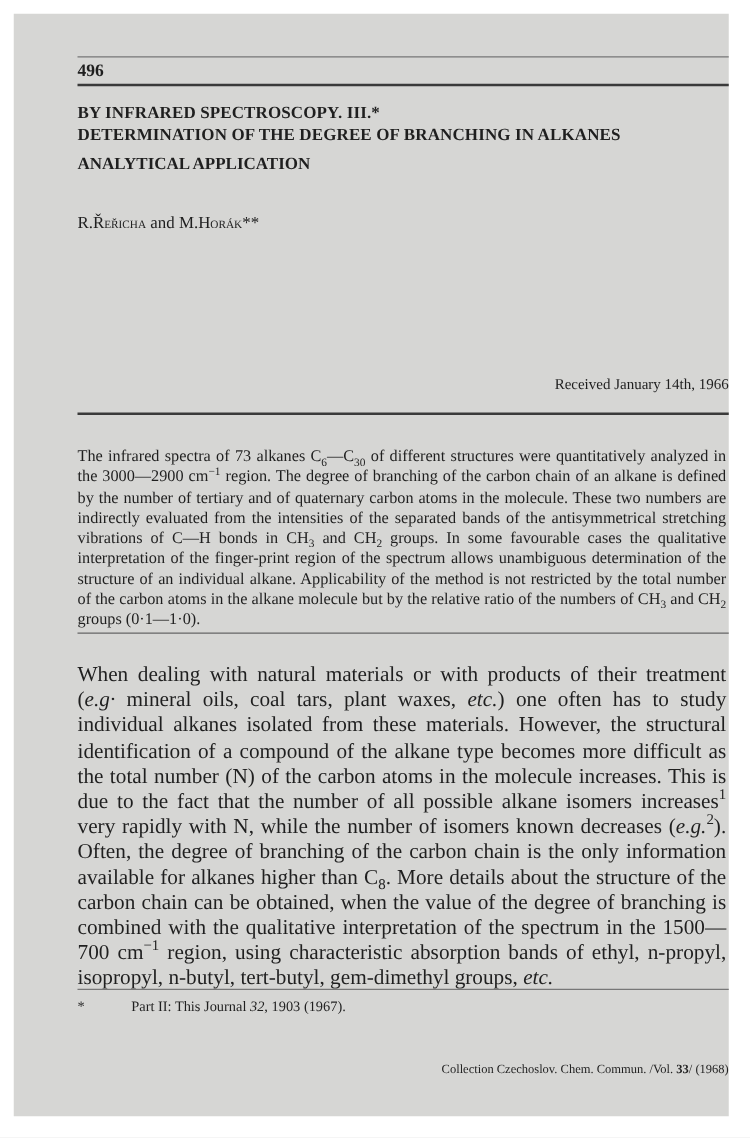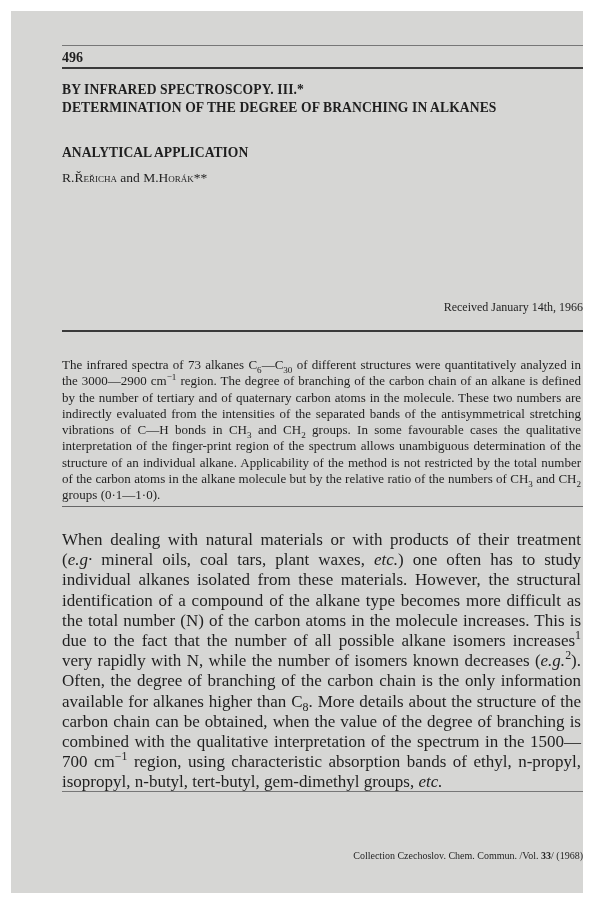--- a/index.html
+++ b/index.html
@@ -4,21 +4,21 @@
 <style>
   html, body { margin: 0; padding: 0; background: #ffffff; }
   body { width: 600px; height: 910px; position: relative; overflow: hidden;
          font-family: "Liberation Serif", "DejaVu Serif", serif; color: #1f1f1f; }
   .page { position: absolute; left: 11px; top: 11px; width: 572px; height: 882px;
           background: #d6d6d4; }
   .rule { position: absolute; left: 62px; width: 521px; background: #3a3a3a; }
   .abs { position: absolute; }
   .pagenum { left: 62px; top: 50px; font-size: 14px; font-weight: bold; font-family: Liberation Serif, serif; }
   .title { left: 62px; top: 81px; font-size: 13.6px; font-weight: bold; line-height: 18px; letter-spacing: 0.1px; }
-  .subtitle { left: 62px; top: 123px; font-size: 13.6px; font-weight: bold; margin-top: 22px; }
+  .subtitle { left: 62px; top: 123px; font-size: 13.6px; font-weight: bold; }
   .authors { left: 62px; top: 170px; font-size: 13.5px; }
   .authors .sc { font-variant: small-caps; }
   .affil { left: 82px; top: 185px; font-size: 11.4px; font-style: italic; line-height: 16px; }
   .received { right: 17px; top: 300px; font-size: 12px; text-align: left; }
   .abstract { left: 62px; top: 357px; width: 519px; font-size: 13px; line-height: 16.3px; text-align: justify; }
   .body { left: 62px; top: 530px; width: 519px; font-size: 17px; line-height: 20.2px; text-align: justify; }
   .fn { left: 62px; top: 797px; font-size: 11.5px; line-height: 18px; }
   .fn .mark { display: inline-block; width: 43px; }
   .journal { right: 17px; top: 850px; font-size: 10px; text-align: right; }
   sub, sup { font-size: 70%; line-height: 0; }
@@ -49,15 +49,16 @@
 
 <div class="abs abstract"><span>The infrared spectra of 73 alkanes C</span><sub>6</sub><span>—C</span><sub>30</sub><span> of different structures were quantitatively analyzed in the 3000—2900 cm</span><sup>−1</sup><span> region. The degree of branching of the carbon chain of an alkane is defined by the number of tertiary and of quaternary carbon atoms in the molecule. These two numbers are indirectly evaluated from the intensities of the separated bands of the antisymmetrical stretching vibrations of C—H bonds in CH</span><sub>3</sub><span> and CH</span><sub>2</sub><span> groups. In some favourable cases the qualitative interpretation of the finger-print region of the spectrum allows unambiguous determination of the structure of an individual alkane. Applicability of the method is not restricted by the total number of the carbon atoms in the alkane molecule but by the relative ratio of the numbers of CH</span><sub>3</sub><span> and CH</span><sub>2</sub><span> groups (0·1—1·0).</span></div>
 
 <div class="rule" style="top:506px;height:1px;background:#666;"></div>
 
 <div class="abs body"><span>When dealing with natural materials or with products of their treatment (</span><i>e.g·</i><span> mineral oils, coal tars, plant waxes, </span><i>etc.</i><span>) one often has to study individual alkanes isolated from these materials. However, the structural identification of a compound of the alkane type becomes more difficult as the total number (N) of the carbon atoms in the molecule increases. This is due to the fact that the number of all possible alkane isomers increases</span><sup>1</sup><span> very rapidly with N, while the number of isomers known decreases (</span><i>e.g.</i><sup>2</sup><span>). Often, the degree of branching of the carbon chain is the only information available for alkanes higher than C</span><sub>8</sub><span>. More details about the structure of the carbon chain can be obtained, when the value of the degree of branching is combined with the qualitative interpretation of the spectrum in the 1500—700 cm</span><sup>−1</sup><span> region, using characteristic absorption bands of ethyl, n-propyl, isopropyl, n-butyl, tert-butyl, gem-dimethyl groups, </span><i>etc.</i></div>
 
 <div class="rule" style="top:791px;height:1px;background:#777;"></div>
 
 <div class="abs fn">
+  <div><span class="mark">*</span><span style="white-space:pre">Part II: This Journal </span><i>32</i><span>, 1903 (1967).</span></div>
 </div>
 
 <div class="abs journal"><span style="white-space:pre">Collection Czechoslov. Chem. Commun. /Vol. </span><b>33</b><span>/ (1968)</span></div>
 
 </body></html>

